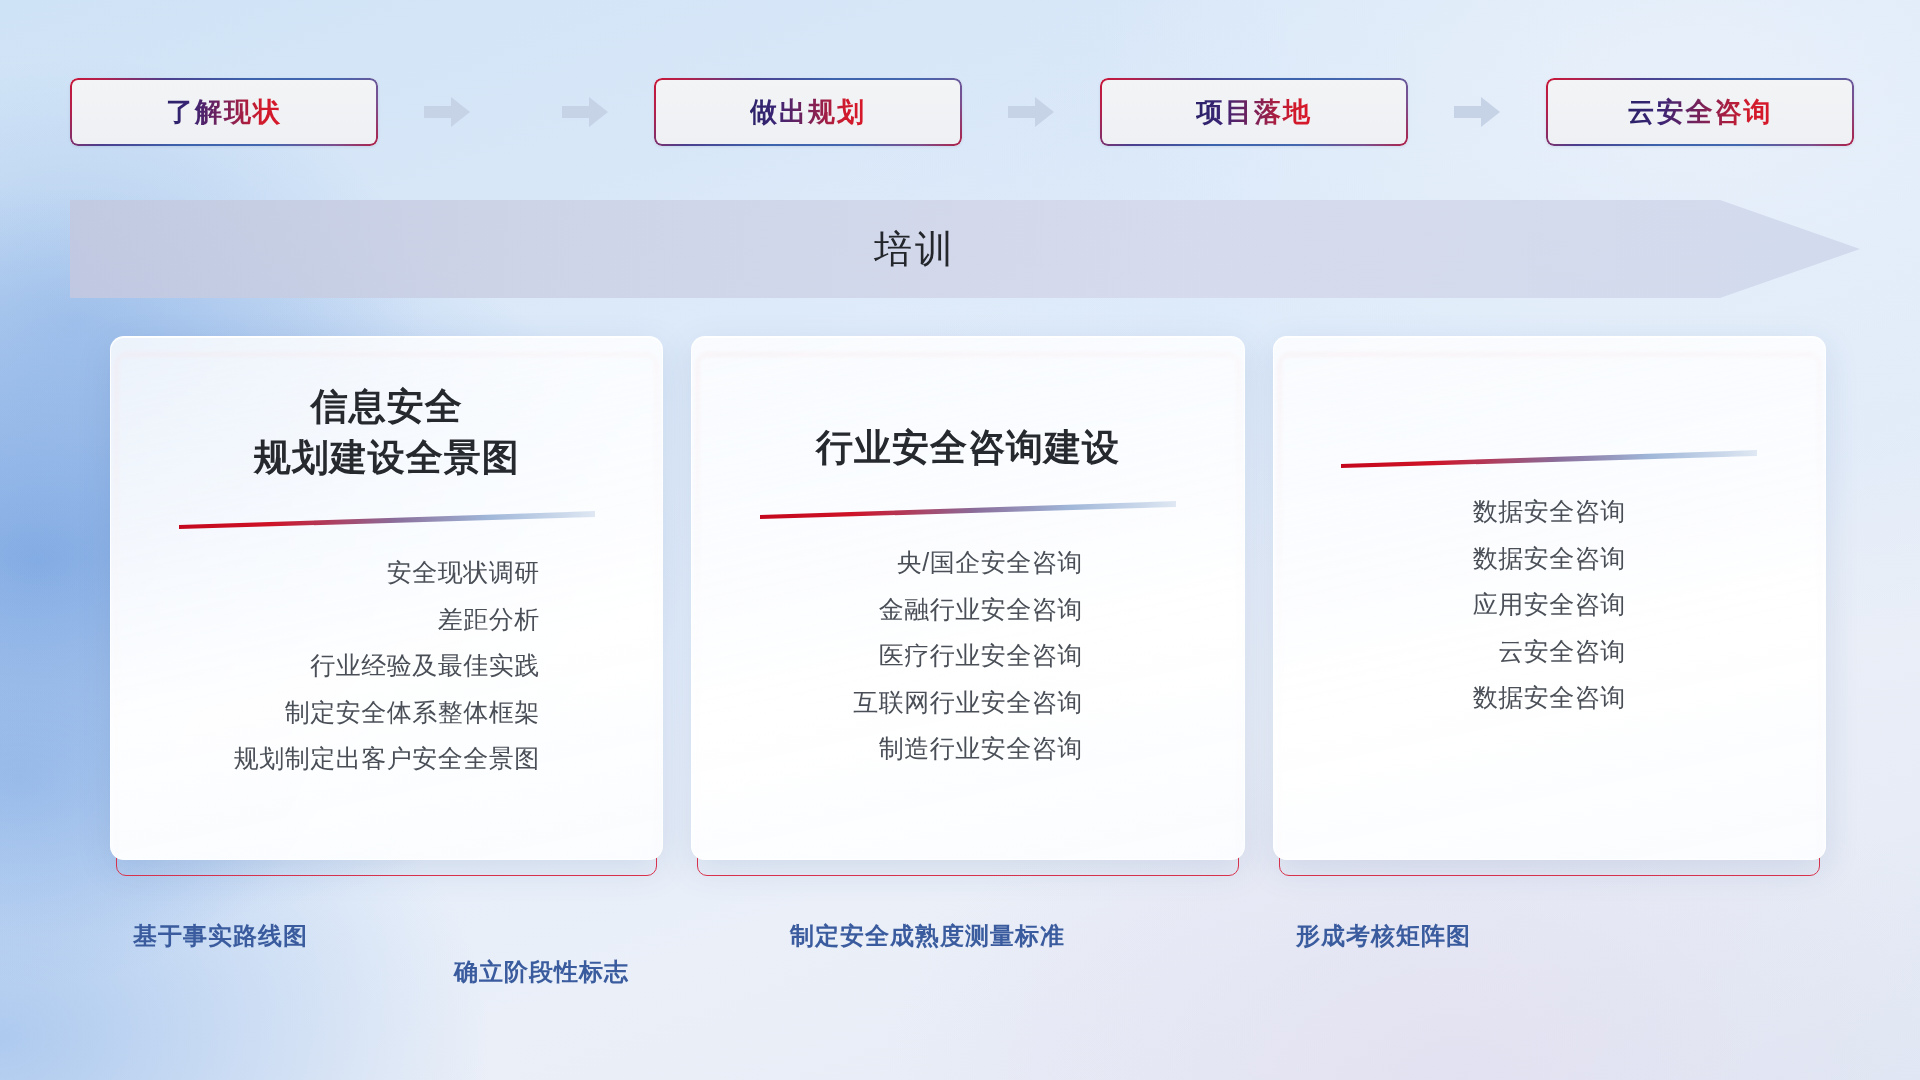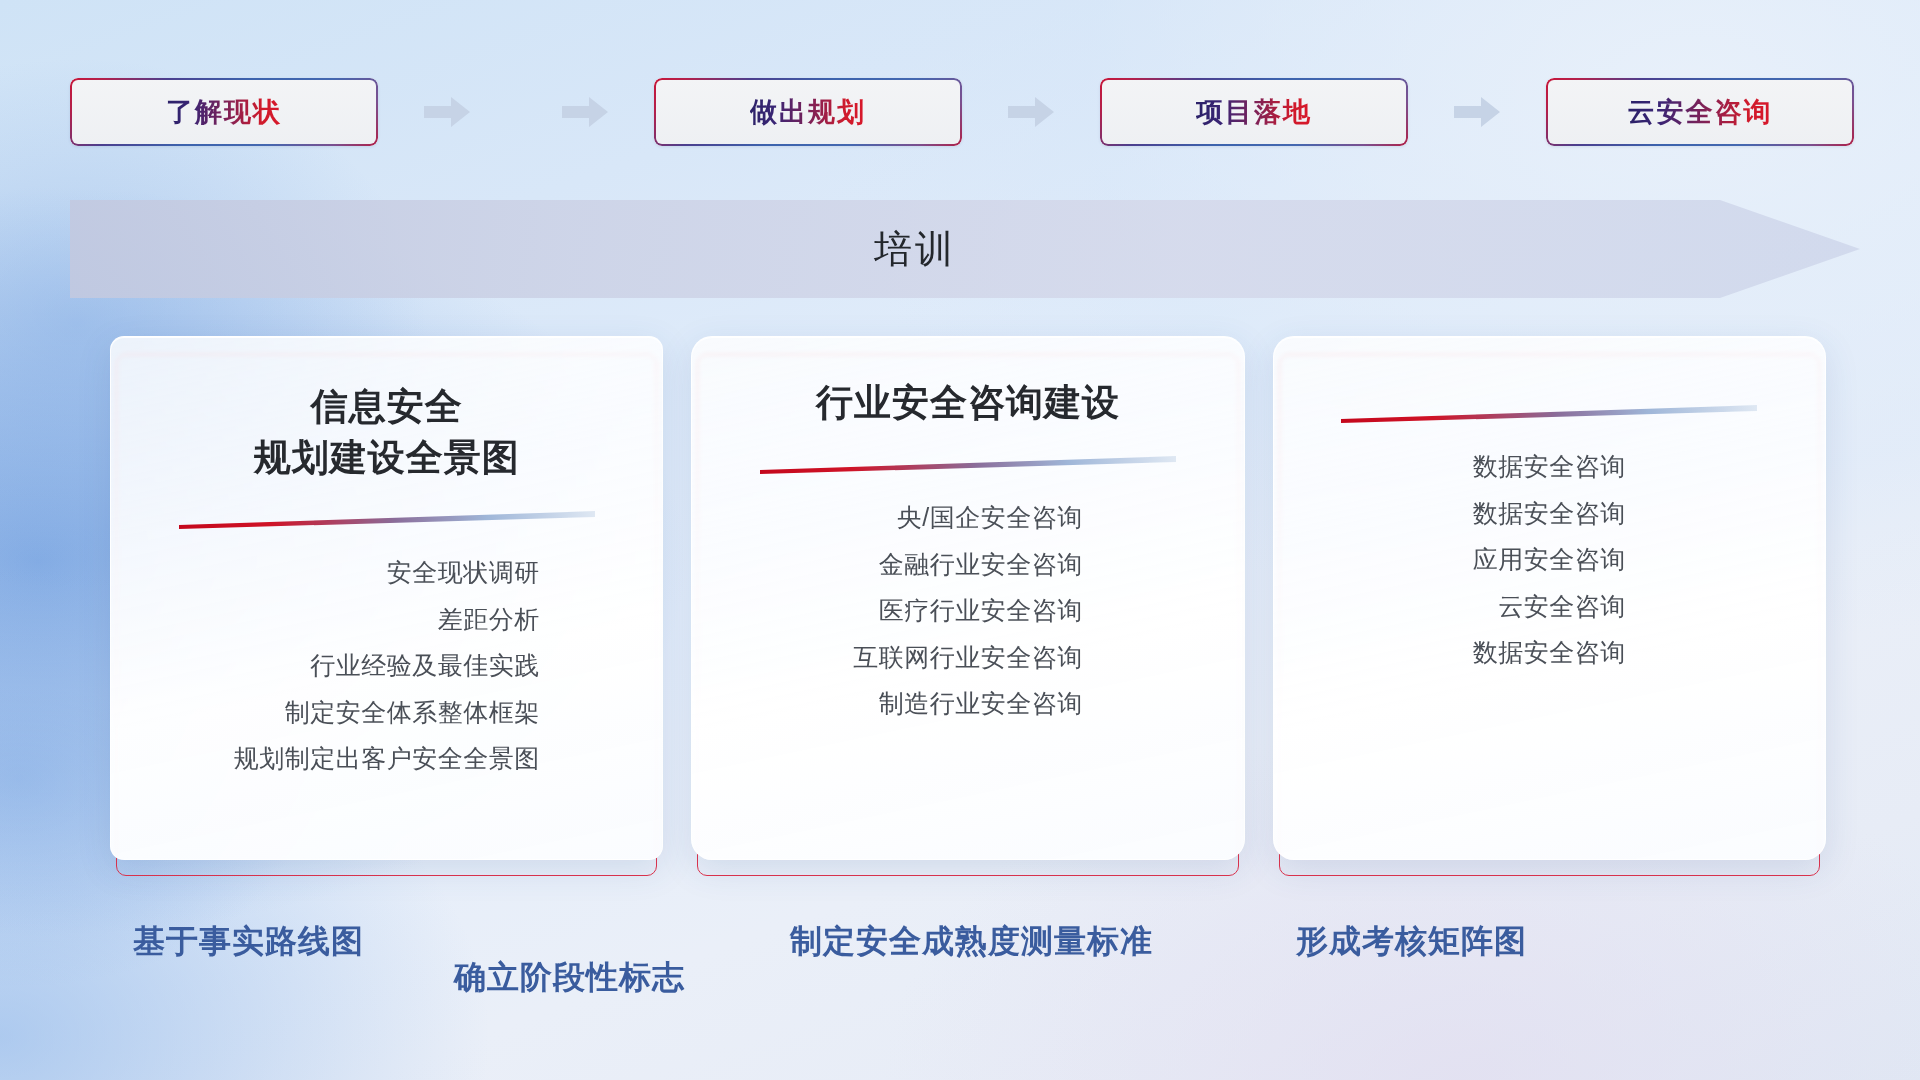--- a/index.html
+++ b/index.html
@@ -139,21 +139,21 @@
   .card-title {
     font-size: 37px;
     font-weight: bold;
     color: #26292e;
     text-align: center;
     line-height: 1.38;
     letter-spacing: 1px;
     white-space: pre-line;
   }
   .card.two-line { padding-top: 44px; }
-  .card.one-line { padding-top: 40px; border-radius: 21px; }
+  .card.one-line { padding-top: 85px; }
 
   .divider {
     position: relative;
     width: 84%;
     height: 20px;
     margin-top: 26px;
     margin-bottom: 6px;
   }
   .divider svg { display:block; width:100%; height:100%; }
 
@@ -174,21 +174,21 @@
 
   
   .footer {
     position: absolute;
     left: 0; top: 920px;
     width: 1920px; height: 60px;
   }
   .footer-item {
     position: absolute;
     top: 0;
-    font-size: 32px;
+    font-size: 24px;
     font-weight: bold;
     color: #3a5c9e;
     letter-spacing: 1px;
     white-space: nowrap;
   }
   .fi0 { left: 133px; }
   .fi1 { left: 454px; margin-top: 36px; }
   .fi2 { left: 790px; }
   .fi3 { left: 1296px; }
 </style>

